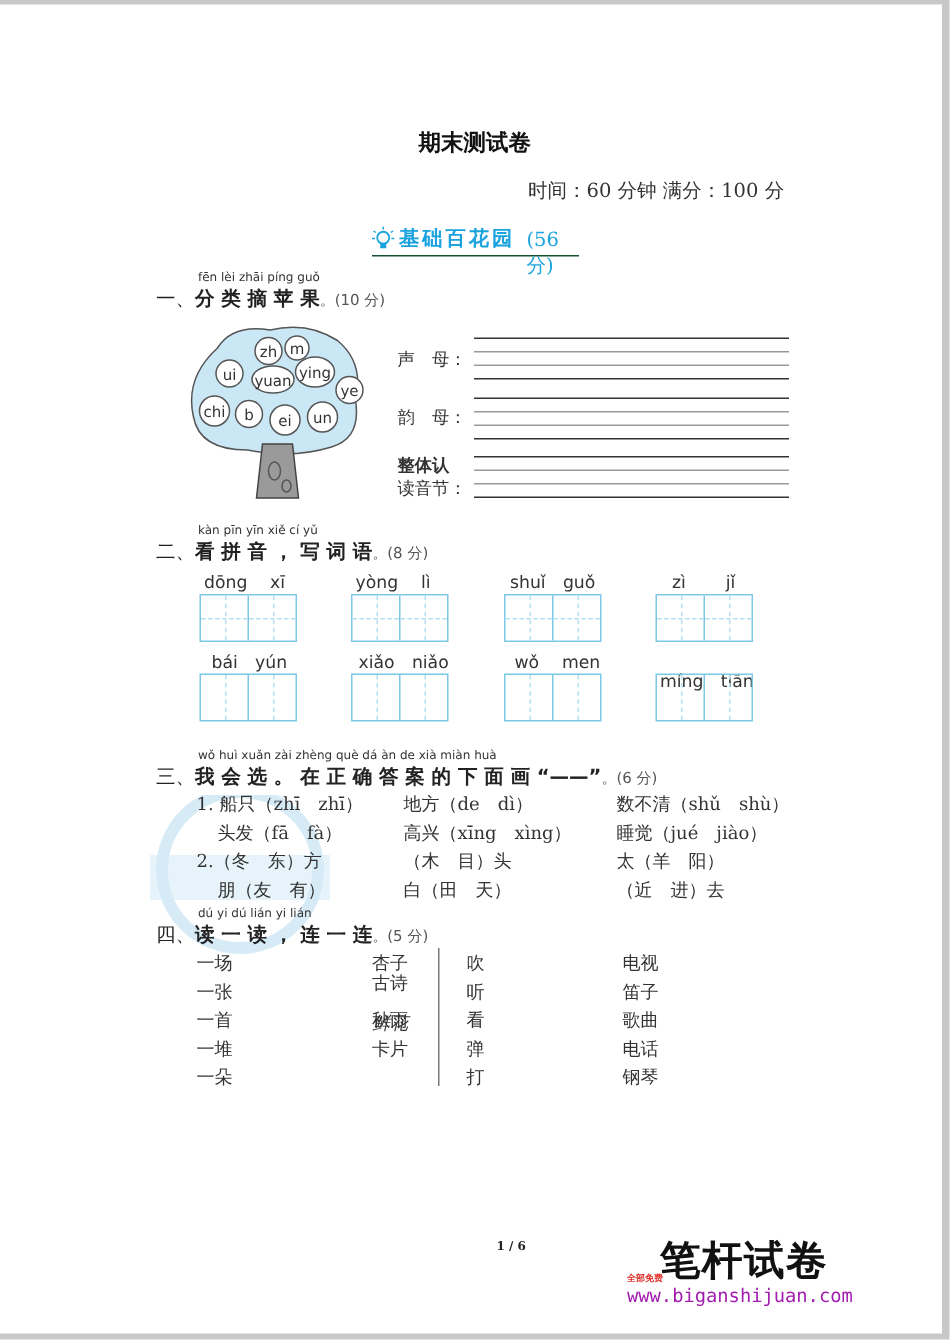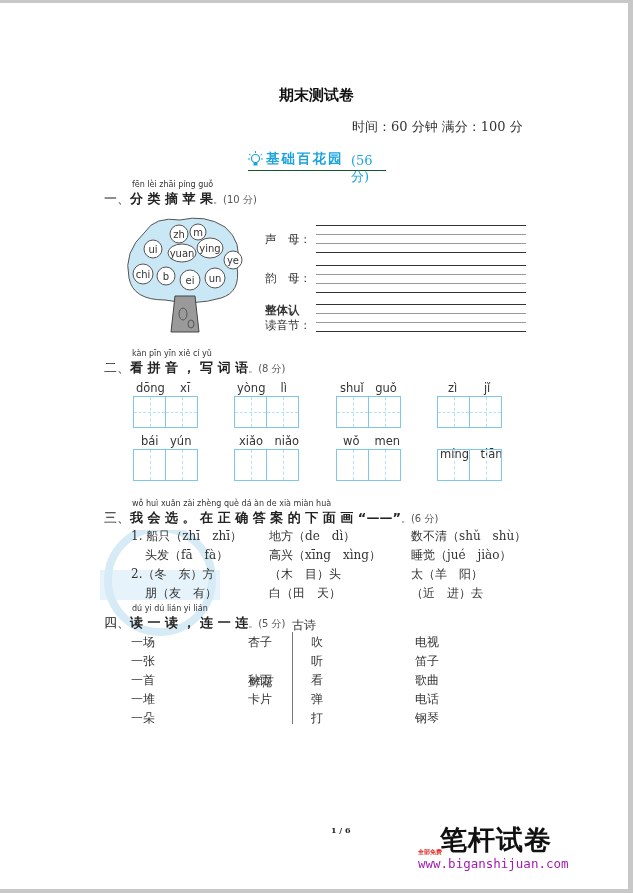--- a/index.html
+++ b/index.html
@@ -211,21 +211,21 @@
 
 <div class="abs divider"></div>
 
 <div class="abs q4" style="left:131px;top:634px;">一场</div>
 <div class="abs q4" style="left:131px;top:653px;">一张</div>
 <div class="abs q4" style="left:131px;top:672px;">一首</div>
 <div class="abs q4" style="left:131px;top:691px;">一堆</div>
 <div class="abs q4" style="left:131px;top:710px;">一朵</div>
 
 <div class="abs q4" style="left:248px;top:634px;">杏子</div>
-<div class="abs q4" style="left:248px;top:617px;margin-left:44px;">古诗</div>
+<div class="abs q4" style="left:248px;top:647px;">古诗</div>
 <div class="abs q4" style="left:248px;top:672px;">秋雨</div>
 <div class="abs q4" style="left:248px;top:691px;">卡片</div>
 <div class="abs q4" style="left:248px;top:674px;font-style:italic;">鲜花</div>
 
 <div class="abs q4" style="left:311px;top:634px;">吹</div>
 <div class="abs q4" style="left:311px;top:653px;">听</div>
 <div class="abs q4" style="left:311px;top:672px;">看</div>
 <div class="abs q4" style="left:311px;top:691px;">弹</div>
 <div class="abs q4" style="left:311px;top:710px;">打</div>
 

